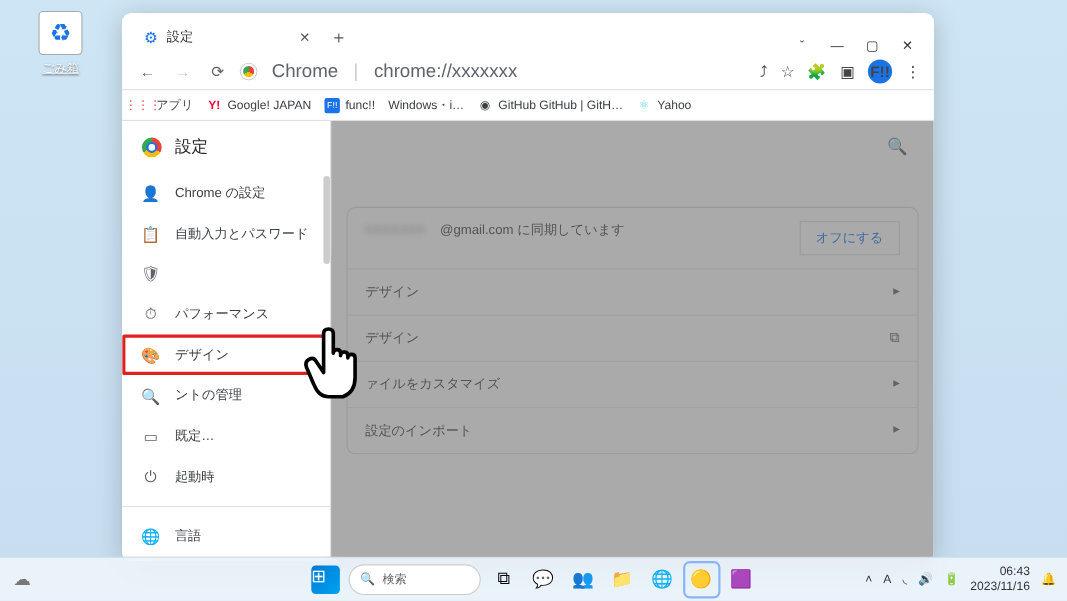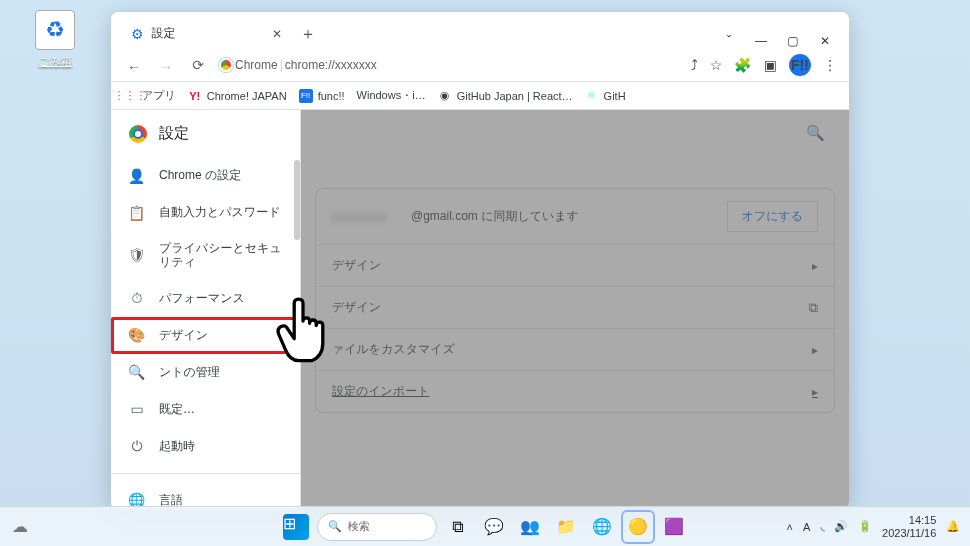--- a/index.html
+++ b/index.html
@@ -10,21 +10,21 @@
   .window { position: absolute; top: 12px; left: 111px; width: 738px; height: 498px; background: #fff; border-radius: 8px; box-shadow: 0 4px 24px rgba(0,0,0,.2); overflow: hidden; display: flex; flex-direction: column; }
   .titlebar { height: 36px; background: #fff; display: flex; align-items: flex-end; padding-left: 8px; }
   .tab { display: flex; align-items: center; gap: 8px; padding: 6px 12px; background: #fff; border-radius: 8px 8px 0 0; font-size: 12px; color: #333; width: 175px; }
   .tab .gear { color: #1a73e8; font-size: 14px; }
   .tab .close { margin-left: auto; color: #555; font-size: 12px; }
   .newtab { width: 28px; height: 28px; display: flex; align-items: center; justify-content: center; font-size: 16px; color: #555; }
   .win-controls { margin-left: auto; display: flex; gap: 12px; padding: 8px 14px 0 0; align-items: center; }
   .win-controls span { font-size: 12px; color: #333; width: 20px; text-align: center; }
   .omnibar { height: 34px; display: flex; align-items: center; gap: 10px; padding: 0 12px; border-bottom: 1px solid #e0e0e0; }
   .omnibar .navbtn { width: 22px; height: 22px; display: flex; align-items: center; justify-content: center; color: #5f6368; font-size: 14px; }
-  .addr { flex: 1; display: flex; align-items: center; gap: 2px; font-size: 12px; color: #5f6368; }
+  .addr { flex: 1; display: flex; align-items: center; gap: 14px; font-size: 17px; color: #5f6368; }
   .addr .chrome-logo { width: 14px; height: 14px; border-radius: 50%; background: conic-gradient(#ea4335 0 120deg,#fbbc05 120deg 240deg,#34a853 240deg 360deg); border: 2px solid #fff; box-shadow: 0 0 0 1px #ccc; }
   .right-icons { display: flex; gap: 12px; align-items: center; }
   .right-icons span { font-size: 14px; color: #444; }
   .avatar { width: 22px; height: 22px; border-radius: 50%; background: #1a73e8; color: #fff; display: flex; align-items: center; justify-content: center; font-size: 10px; font-weight: bold; }
   .bookmarks { height: 28px; display: flex; align-items: center; gap: 12px; padding: 0 12px; font-size: 11px; color: #3c4043; border-bottom: 1px solid #e0e0e0; }
   .bookmarks .bm { display: flex; align-items: center; gap: 5px; }
   .bm-icon { width: 14px; height: 14px; display: inline-flex; align-items: center; justify-content: center; font-size: 11px; }
   .content { flex: 1; display: flex; overflow: hidden; position: relative; }
   .sidebar { width: 190px; background: #fff; border-right: 1px solid #e0e0e0; overflow-y: auto; position: relative; }
   .sidebar-scrollbar { position: absolute; right: 0; top: 50px; width: 6px; height: 80px; background: #ccc; border-radius: 3px; }
@@ -33,22 +33,22 @@
   .sb-header .chrome-logo2::after { content:""; position:absolute; inset:4px; background:#fff; border-radius:50%; border:2px solid #1a73e8; }
   .sb-item { display: flex; align-items: center; gap: 14px; padding: 10px 18px; font-size: 12px; color: #3c4043; cursor: pointer; }
   .sb-item .sicon { width: 16px; height: 16px; display: flex; align-items: center; justify-content: center; color: #5f6368; font-size: 14px; }
   .sb-item.highlight { outline: 3px solid #e02020; outline-offset: -3px; border-radius: 2px; }
   .sb-divider { border-top: 1px solid #e0e0e0; margin: 8px 0; }
   .main { flex: 1; background: #fff; position: relative; overflow: hidden; }
   .overlay { position: absolute; inset: 0; background: rgba(100,100,100,0.55); }
   .main-inner { position: relative; padding: 18px 0 0 0; }
   .search-btn { position: absolute; top: 14px; right: 24px; font-size: 15px; color: #5f6368; }
   .card { margin: 60px 14px 0 14px; background: #fff; border: 1px solid #dadce0; border-radius: 8px; overflow: hidden; }
-  .card-row { display: flex; align-items: center; padding: 12px 16px; font-size: 12px; color: #3c4043; border-bottom: 1px solid #e8eaed; gap: 23px; }
-  .card-row:last-child { border-bottom: none; text-decoration: underline; }
+  .card-row { display: flex; align-items: flex-start; padding: 12px 16px; font-size: 12px; color: #3c4043; border-bottom: 1px solid #e8eaed; gap: 12px; }
+  .card-row:last-child { border-bottom: none; }
   .card-row .blur { color: transparent; text-shadow: 0 0 6px rgba(0,0,0,0.5); letter-spacing: 2px; }
   .card-row .arrow { margin-left: auto; color: #5f6368; font-size: 12px; }
   .offbtn { margin-left: auto; color: #1a73e8; border: 1px solid #dadce0; border-radius: 0; padding: 6px 14px; font-size: 12px; background: #fff; }
   .ext-icon { margin-left:auto; font-size: 13px; color: #5f6368; }
   .cursor { position: absolute; top: 292px; left: 270px; z-index: 50; pointer-events: none; }
   .cursor svg { width: 66px; height: 78px; }
   .taskbar { position: absolute; bottom: 0; left: 0; right: 0; height: 40px; background: rgba(240,246,252,0.85); backdrop-filter: blur(8px); border-top: 1px solid #d0d8e0; display: flex; align-items: center; }
   .tb-center { position: absolute; left: 50%; transform: translateX(-50%); display: flex; align-items: center; gap: 6px; }
   .tb-item { width: 30px; height: 30px; display: flex; align-items: center; justify-content: center; border-radius: 4px; }
   .start { background: linear-gradient(135deg, #0078d4, #00a4ef); color: #fff; font-size: 16px; border-radius: 4px; width: 26px; height: 26px; }
@@ -101,56 +101,55 @@
     </div>
   </div>
 
   <div class="bookmarks">
     <div class="bm">
         <span class="bm-icon" style="color:#ea4335">⋮⋮⋮</span>
         <span>アプリ</span>
       </div>
     <div class="bm">
         <span class="bm-icon" style="color:#ff0033;font-weight:bold">Y!</span>
-        <span>Chrome! JAPAN</span>
+        <span>Google! JAPAN</span>
       </div>
     <div class="bm">
         <span class="bm-icon" style="background:#1a73e8;color:#fff;font-size:8px;border-radius:2px;padding:1px 2px">F!!</span>
         <span>func!!</span>
       </div>
     <div class="bm">
         <span>Windows・i…</span>
       </div>
     <div class="bm">
         <span class="bm-icon">◉</span>
-        <span>GitHub Japan | React…</span>
+        <span>GitHub GitHub | GitH…</span>
       </div>
     <div class="bm">
         <span class="bm-icon" style="color:#61dafb">⚛</span>
-        <span>GitH</span>
+        <span>Yahoo</span>
       </div>
   </div>
 
   <div class="content">
     <div class="sidebar">
       <div class="sb-header">
         <span class="chrome-logo2"></span>
         <span>設定</span>
       </div>
       <div class="sb-item">
           <span class="sicon">👤</span>
           <span>Chrome の設定</span>
         </div>
       <div class="sb-item">
           <span class="sicon">📋</span>
           <span>自動入力とパスワード</span>
         </div>
       <div class="sb-item">
           <span class="sicon">🛡</span>
-          <span style="line-height:1.2">プライバシーとセキュリティ</span>
         </div>
       <div class="sb-item">
           <span class="sicon">⏱</span>
           <span>パフォーマンス</span>
         </div>
       <div class="sb-item highlight">
           <span class="sicon">🎨</span>
           <span>デザイン</span>
         </div>
       <div class="sb-item">
@@ -230,18 +229,18 @@
     <div class="tb-item" style="outline:2px solid #8ab4f8;border-radius:4px">🟡</div>
     <div class="tb-item">🟪</div>
   </div>
   <div class="tray">
     <span>˄</span>
     <span>A</span>
     <span>◟</span>
     <span>🔊</span>
     <span>🔋</span>
     <div class="time">
-      <div>14:15</div>
+      <div>06:43</div>
       <div>2023/11/16</div>
     </div>
     <span>🔔</span>
   </div>
 </div>
 
 </body></html>

